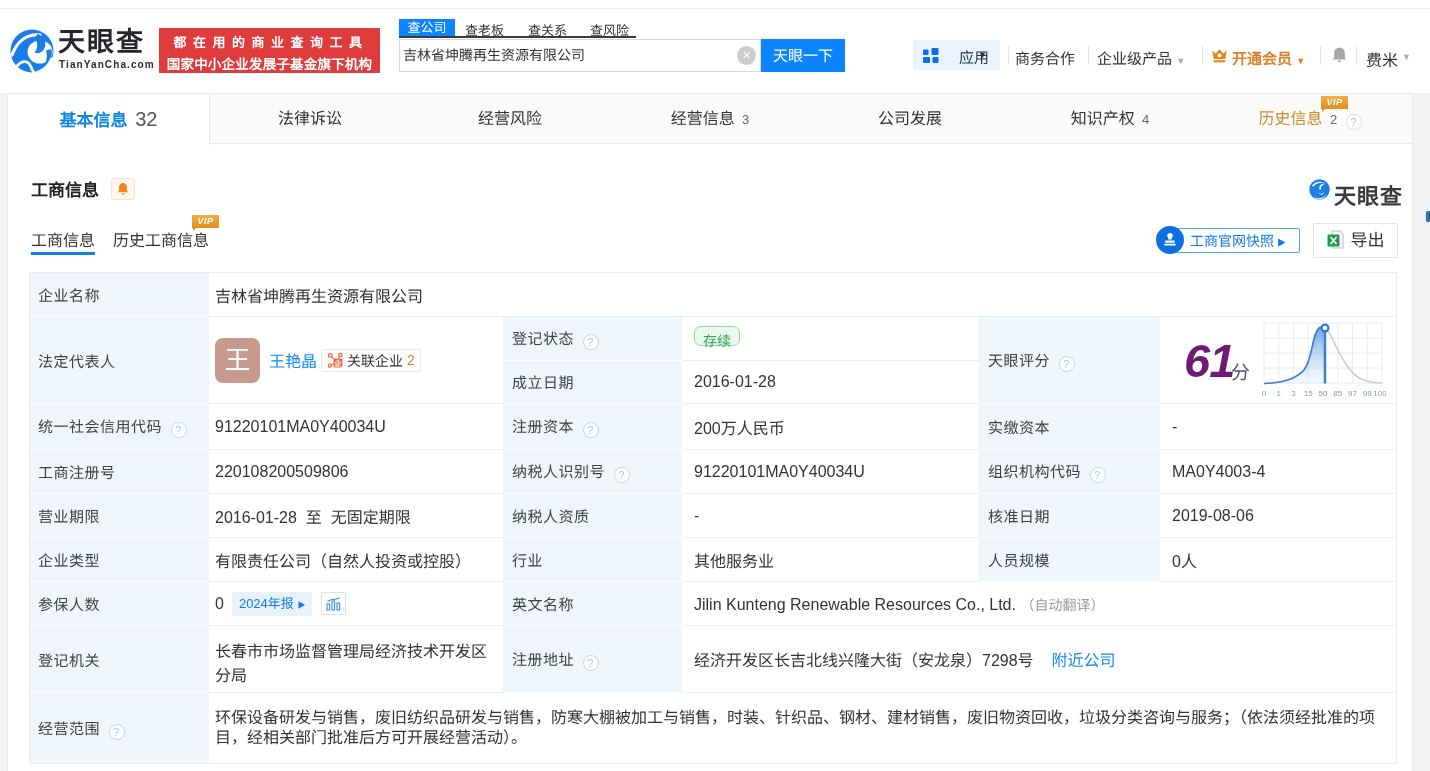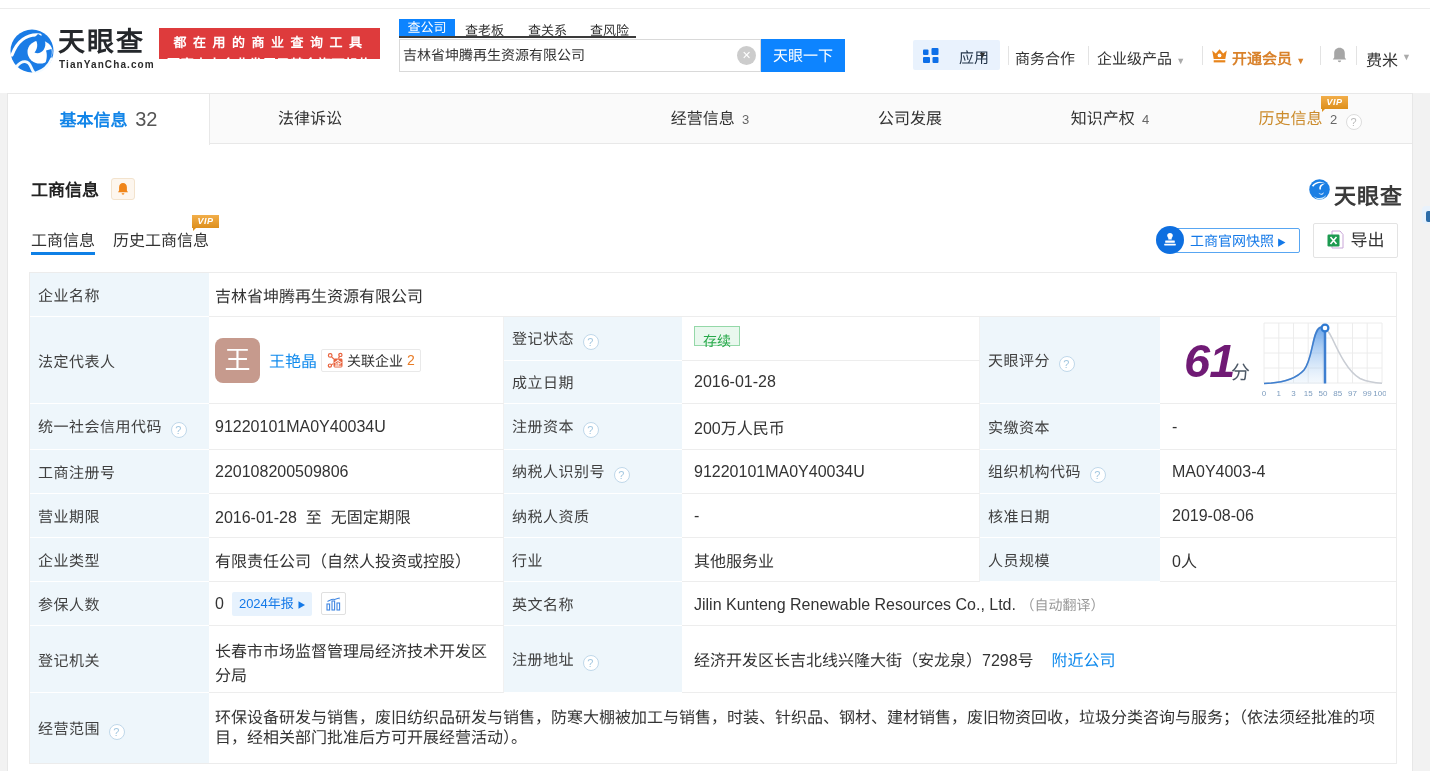--- a/index.html
+++ b/index.html
@@ -59,21 +59,21 @@
     <ellipse cx="30" cy="23" rx="12.5" ry="11.5" fill="#fff"></ellipse>
     <path d="M2 26 C7 12 17 4.5 30 6" fill="none" stroke="#fff" stroke-width="3.2" stroke-linecap="round"></path>
     <path d="M28 5 C35 8 37.5 15 33.5 21 C31.5 24 27.5 25 24.5 23.5 C28.5 19 28 12 24 9 Z" fill="#1a7ce6"></path>
     <path d="M41.5 20 C43 27 40 33 34 37 C37 32 37.5 26 36 21.5 Z" fill="#1a7ce6"></path>
     <path d="M7 37 C12.5 30.5 18.5 31.5 21 38 C22 40.5 22.8 42.5 24.5 44" fill="none" stroke="#f4fbff" stroke-width="2.8" stroke-linecap="round"></path>
     <path d="M26 43.5 C33 41.5 38.5 36.5 41.5 29.5" fill="none" stroke="#f4fbff" stroke-width="2.2" stroke-linecap="round"></path>
   </svg>
   <div class="abs" style="left:58px;top:19px;width:100px;font-size:27px;line-height:28px;font-weight:bold;color:#24272b;letter-spacing:2px;white-space:nowrap;">天眼查</div>
   <div class="abs" style="left:59px;top:50px;font-size:10px;font-weight:bold;color:#2b2b2b;letter-spacing:1.1px;white-space:nowrap;">TianYanCha.com</div>
 
-  <div class="abs" style="left:159px;top:19px;width:221px;height:31px;background:#de3b3c;color:#fff;text-align:center;">
+  <div class="abs" style="left:159px;top:19px;width:221px;height:45px;background:#de3b3c;color:#fff;text-align:center;">
     <div style="font-size:13px;font-weight:bold;letter-spacing:6.5px;margin-top:4px;margin-left:3px;white-space:nowrap;">都在用的商业查询工具</div>
     <div style="font-size:13.5px;font-weight:bold;letter-spacing:0.2px;margin-top:2px;white-space:nowrap;">国家中小企业发展子基金旗下机构</div>
   </div>
 
   <div class="abs" style="left:399px;top:10px;width:56px;height:17px;background:#0d84ff;color:#fff;font-size:13px;text-align:center;line-height:17px;">查公司</div>
   <div class="abs" style="left:465px;top:11px;font-size:13px;color:#333;">查老板</div>
   <div class="abs" style="left:528px;top:11px;font-size:13px;color:#333;">查关系</div>
   <div class="abs" style="left:590px;top:11px;font-size:13px;color:#333;">查风险</div>
   <div class="abs" style="left:399px;top:27px;width:237px;height:2px;background:#3b3b3b;"></div>
 
@@ -109,20 +109,21 @@
   </svg>
   <div class="abs vsep" style="left:1356px;"></div>
   <div class="abs menuitem" style="left:1366px;font-size:16px;">费米</div>
   <div class="abs" style="left:1402px;top:43px;font-size:9px;color:#aaa;">▼</div>
 </div>
 <div class="abs" id="leftgray"></div>
 <div class="abs" id="rightgray"></div>
 <div class="abs" id="navbar">
   <div class="navtab" id="navactive">基本信息 <span class="cnt">32</span></div>
   <div class="navtab" style="left:202px;">法律诉讼</div>
+  <div class="navtab" style="left:402px;">经营风险</div>
   <div class="navtab" style="left:602px;">经营信息 <span class="cnt">3</span></div>
   <div class="navtab" style="left:802px;">公司发展</div>
   <div class="navtab" style="left:1002px;">知识产权 <span class="cnt">4</span></div>
   <div class="navtab" style="left:1202px;color:#cb8b2c;">历史信息 <span class="cnt">2</span> <span class="q" style="border-color:#ddd;color:#bbb;">?</span></div>
   <div class="vip" style="left:1313px;top:2px;">VIP</div>
 </div>
 <div class="abs" id="content">
   <h1 class="sec">工商信息</h1>
   <div class="bellbox">
     <svg width="14" height="15" viewBox="0 0 14 15" style="margin-top:3px;">
@@ -186,21 +187,21 @@
             <rect x="6.5" y="6.5" width="9" height="9" rx="1.4" fill="#e8623d"></rect>
             <text x="11" y="13.6" font-size="7.5" fill="#fff" text-anchor="middle" font-weight="bold">企</text>
             <path d="M4.6 4.8 L6.8 7 M12.6 4.4 L11.4 6.4 M4.4 12.8 L6.4 11.6" stroke="#e8623d" stroke-width="1.1"></path>
           </svg>
           <span style="font-size:14px;color:#333;">关联企业</span>
           <span style="font-size:14px;color:#e87b25;margin-left:4px;">2</span>
         </span>
       </div>
     </td>
           <td class="lb">登记状态 <span class="q">?</span></td>
-          <td class="vl br"><span style="display:inline-block;height:20px;line-height:19px;padding:5px 8px;background:#e9f8ee;border:1px solid #94d8a8;border-radius:0;color:#28a94a;font-size:14px;font-family:Liberation Serif, serif;">存续</span></td>
+          <td class="vl br"><span style="display:inline-block;height:20px;line-height:19px;padding:5px 8px;background:#e9f8ee;border:1px solid #94d8a8;border-radius:7px;color:#28a94a;font-size:14px;font-family:Liberation Serif, serif;">存续</span></td>
           <td class="lb" rowspan="2">天眼评分 <span class="q">?</span></td>
           <td class="vl" rowspan="2" style="padding:0;">
       <div style="position:relative;height:86px;">
         <span style="position:absolute;left:24px;top:16px;font-size:47px;font-weight:bold;color:#701a75;letter-spacing:-1px;font-style:italic;">61</span>
         <span style="position:absolute;left:71px;top:40px;font-size:19px;color:#4c5866;">分</span>
         <svg style="position:absolute;left:102px;top:5px;" width="124" height="79" viewBox="0 0 124 79">
           <defs>
             <linearGradient id="sg" x1="0" y1="0" x2="0" y2="1">
               <stop offset="0" stop-color="#4e94e6" stop-opacity="0.85"></stop>
               <stop offset="1" stop-color="#bcd9f5" stop-opacity="0.15"></stop>

